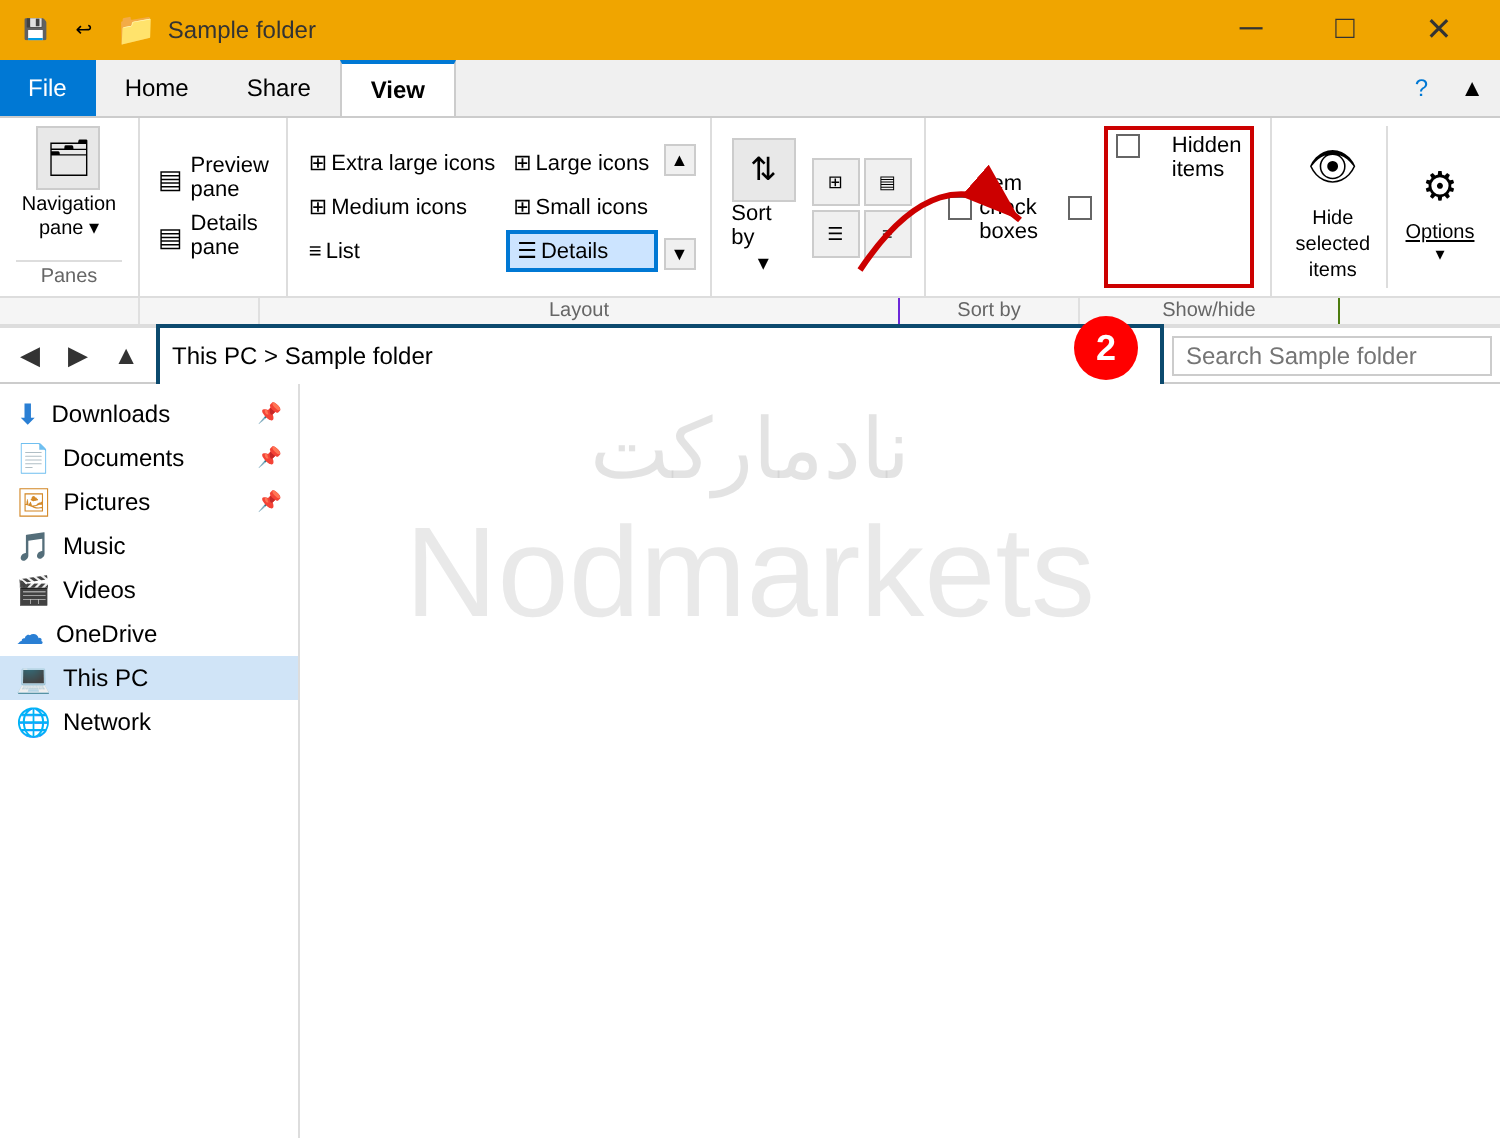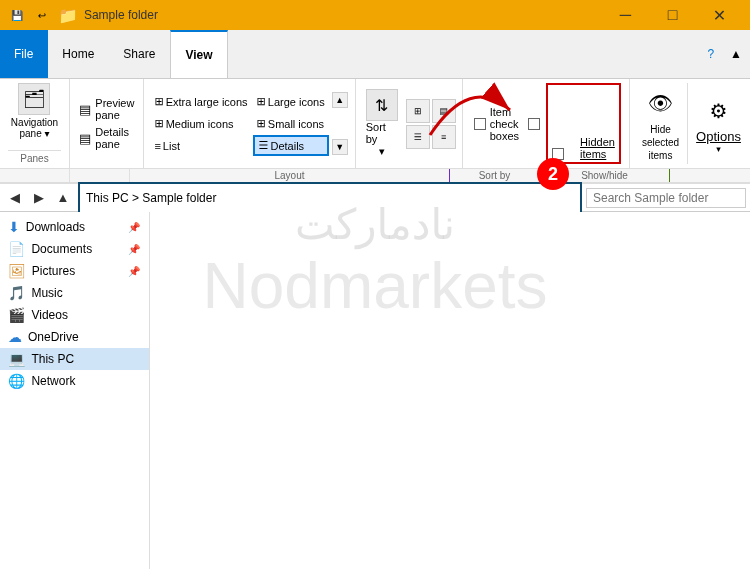--- a/index.html
+++ b/index.html
@@ -17,21 +17,21 @@
     .title-bar-left { display: flex; align-items: center; gap: 6px; }
     .title-bar-controls { display: flex; gap: 2px; }
     .title-bar-btn { width: 45px; height: 30px; border: none; background: transparent; cursor: pointer; font-size: 16px; color: #333; display: flex; align-items: center; justify-content: center; }
     .title-text { font-size: 12px; color: #333; }
     .quick-access { display: flex; gap: 4px; align-items: center; }
     .qa-btn { width: 20px; height: 20px; background: transparent; border: none; cursor: pointer; font-size: 10px; }
 
     
     .ribbon { background: #15803d; border-bottom: 1px solid #ddd; }
     .ribbon-tabs { display: flex; background: #f0f0f0; border-bottom: 1px solid #ccc; }
-    .ribbon-tab { padding: 16px 14px; cursor: pointer; font-size: 12px; border: none; background: transparent; border-right: 1px solid transparent; }
+    .ribbon-tab { padding: 6px 14px; cursor: pointer; font-size: 12px; border: none; background: transparent; border-right: 1px solid transparent; }
     .ribbon-tab.active { background: #fff; border-top: 2px solid #0078d4; border-left: 1px solid #ccc; border-right: 1px solid #ccc; font-weight: 600; }
     .ribbon-tab.file { background: #0078d4; color: #fff; padding: 6px 14px; }
     .checkbox { width: 12px; height: 12px; border: 1px solid #666; display: inline-flex; align-items: center; justify-content: center; background: #fff; flex-shrink: 0; }
 
     
     .address-bar { display: flex; align-items: center; height: 28px; border-bottom: 1px solid #ccc; background: #fff; padding: 0 4px; gap: 4px; }
     .addr-nav { display: flex; gap: 2px; }
     .addr-btn { width: 22px; height: 22px; border: none; background: transparent; cursor: pointer; font-size: 13px; color: #333; }
     .addr-path { flex: 1; height: 32px; border: 2px solid #0c4a6e; padding: 0 6px; font-size: 12px; }
     .addr-search { width: 160px; height: 20px; border: 1px solid #ccc; padding: 0 6px; font-size: 12px; }
@@ -173,34 +173,34 @@
     </div>
 
     <div style="border-right:1px solid #ddd;padding:4px 8px;display:flex;flex-direction:row;justify-content:center;gap:3px;">
       <div style="display:flex;align-items:center;gap:4px;cursor:pointer;padding:1px 3px;font-size:11px;">
         <div class="checkbox"></div>
         <span>Item check boxes</span>
       </div>
       <div style="display:flex;align-items:center;gap:4px;cursor:pointer;padding:1px 3px;font-size:11px;">
         <div class="checkbox"></div>
       </div>
-      <div style="display:flex;align-items:flex-end;gap:16px;cursor:pointer;padding:2px 4px;font-size:11px;border:2px solid #cc0000;text-decoration:underline;">
+      <div style="display:flex;align-items:flex-start;gap:16px;cursor:pointer;padding:2px 4px;font-size:11px;border:2px solid #cc0000;">
         <div class="checkbox"></div>
         <span>Hidden items</span>
       </div>
     </div>
 
     <div style="padding:4px 4px;display:flex;flex-direction:row;align-items:stretch;">
       <div style="display:flex;flex-direction:column;align-items:center;justify-content:center;cursor:pointer;padding:2px 8px;font-size:11px;text-align:center;gap:2px;">
         <div style="width:36px;height:36px;display:flex;align-items:center;justify-content:center;font-size:20px;">👁</div>
         <span style="font-size:10px;line-height:1.3;">Hide selected<br>items</span>
       </div>
       <div style="display:flex;flex-direction:column;align-items:center;justify-content:center;cursor:pointer;padding:2px 8px;border-left:1px solid #ddd;font-size:11px;">
         <div style="width:36px;height:36px;display:flex;align-items:center;justify-content:center;font-size:20px;">⚙</div>
-        <span style="font-size:13px;text-decoration:underline;">Options</span>
+        <span style="font-size:10px;text-decoration:underline;">Options</span>
         <span style="font-size:9px;">▾</span>
       </div>
     </div>
 
   </div>
 
   <div style="display:flex;background:#f5f5f5;border-bottom:1px solid #ddd;">
     <div style="font-size:10px;color:#666;text-align:center;padding:1px 0;border-right:1px solid #e0e0e0;min-width:70px;"></div>
     <div style="font-size:10px;color:#666;text-align:center;padding:1px 0;border-right:1px solid #e0e0e0;min-width:60px;"></div>
     <div style="font-size:10px;color:#666;text-align:center;padding:1px 0;border-right:1px solid #6d28d9;flex:1;">Layout</div>

